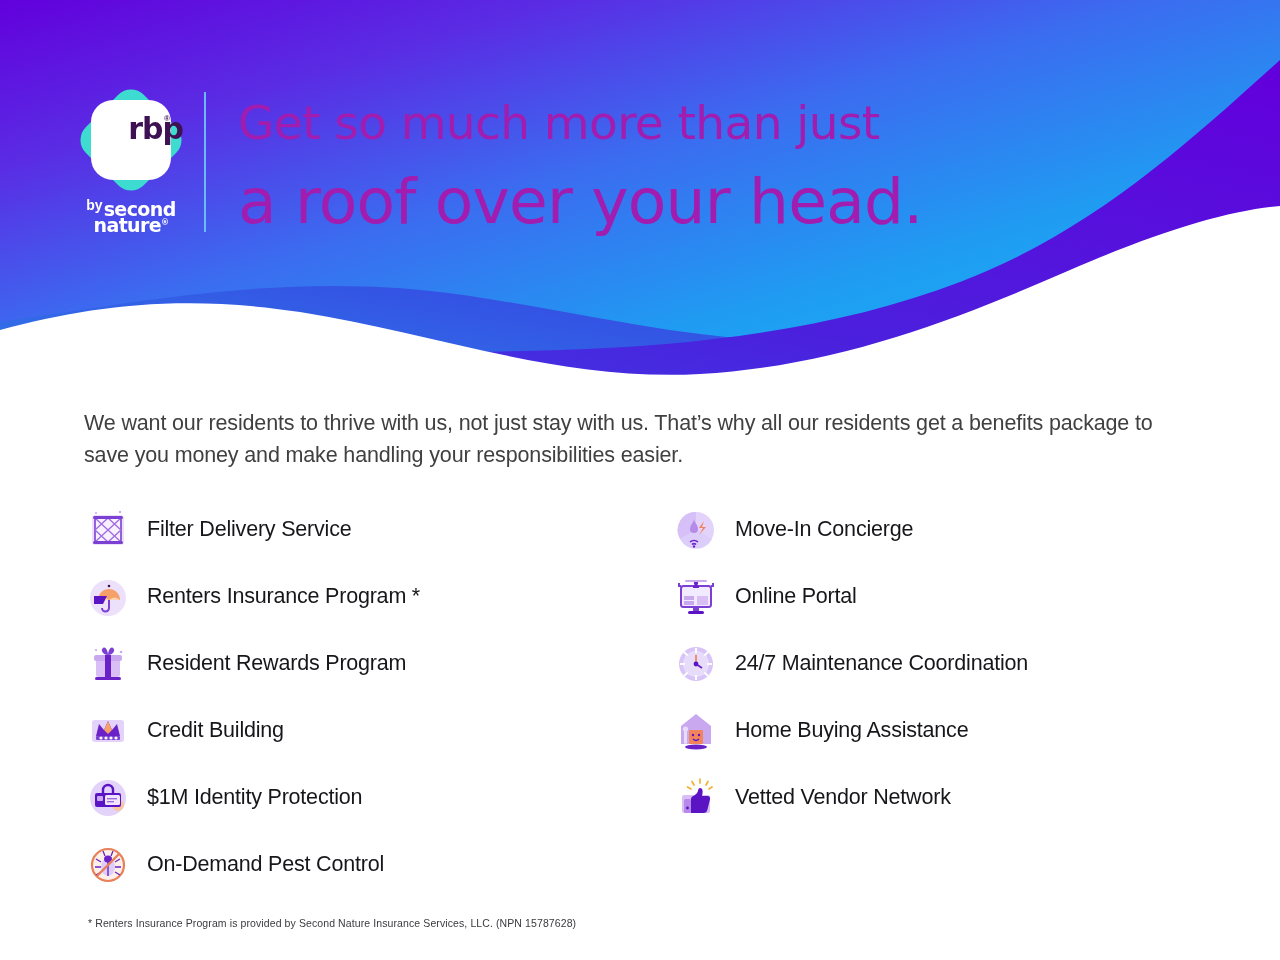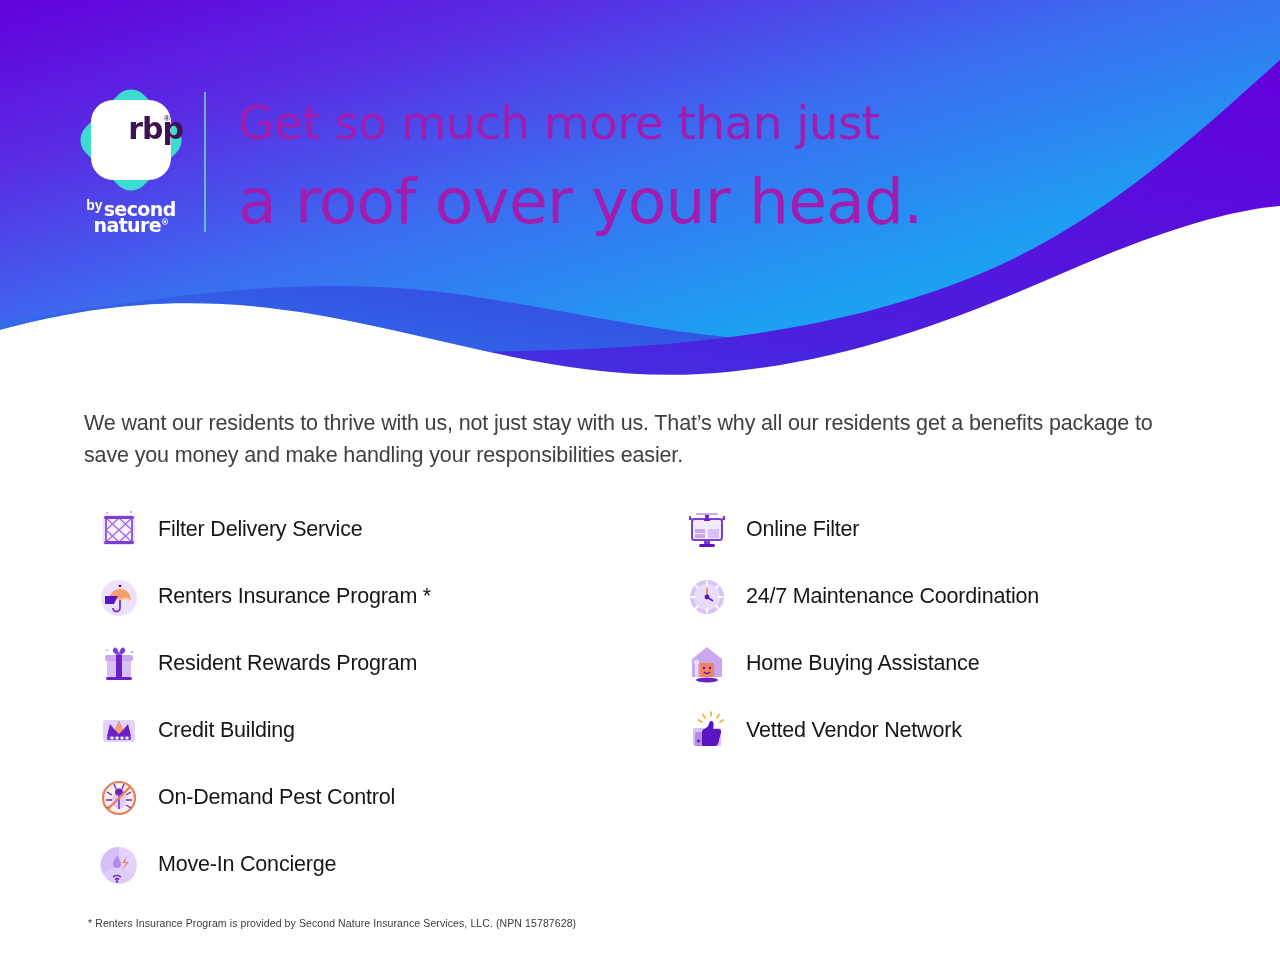--- a/index.html
+++ b/index.html
@@ -85,21 +85,21 @@
   }
 
   
   #intro {
     position:absolute; left:84px; top:408px; width:1080px;
     font-size:21.5px; line-height:1.48; color:#404040;
     letter-spacing:-0.15px;
   }
 
   #benefits {
-    position:absolute; left:96px; top:496px; width:1110px;
+    position:absolute; left:85px; top:496px; width:1110px;
     display:grid;
     grid-template-columns: 588px 522px;
     grid-auto-flow: column;
     grid-template-rows: repeat(6, 67px);
   }
   .benefit {
     display:flex; align-items:center; gap:16px; height:67px;
   }
   .benefit-icon {
     width:46px; height:46px; flex:0 0 46px;
@@ -245,20 +245,35 @@
           <circle cx="16" cy="30" r="1.6"></circle>
             <circle cx="21" cy="30" r="1.6"></circle>
           <circle cx="26" cy="30" r="1.6"></circle>
             <circle cx="31" cy="30" r="1.6"></circle>
         </g>
       </svg>
     </span>
     <span class="benefit-label">Credit Building</span>
   </div>
 
+  <div class="benefit">
+    <span class="benefit-icon">
+      <svg viewBox="0 0 46 46">
+        <circle cx="23" cy="23" r="18" fill="#e3d2fa"></circle>
+        <circle cx="33" cy="30" r="6" fill="#f7c6a4"></circle>
+        <rect x="10" y="18" width="26" height="14" rx="2" fill="#5b14c4"></rect>
+        <path d="M18 18 v-3 a5 5 0 0 1 10 0 v3" stroke="#5b14c4" stroke-width="2.4" fill="none"></path>
+        <rect x="20" y="20" width="15" height="10" rx="1.5" fill="#f0e4ff"></rect>
+        <rect x="22" y="23" width="10" height="1.4" fill="#a06be0"></rect>
+        <rect x="22" y="26" width="7" height="1.4" fill="#a06be0"></rect>
+        <rect x="12" y="21" width="6" height="5" rx="1" fill="#c9a8f0"></rect>
+      </svg>
+    </span>
+    <span class="benefit-label">$1M Identity Protection</span>
+  </div>
 
   <div class="benefit">
     <span class="benefit-icon">
       <svg viewBox="0 0 46 46">
         <circle cx="23" cy="23" r="17" fill="#fdf0e8"></circle>
         <circle cx="23" cy="23" r="16" fill="none" stroke="#e8805a" stroke-width="2.2"></circle>
         <ellipse cx="23" cy="25" rx="7" ry="9" fill="#ddcdfa"></ellipse>
         <ellipse cx="23" cy="17" rx="4" ry="3.5" fill="#6b21c8"></ellipse>
         <path d="M23 17 v17" stroke="#6b21c8" stroke-width="1.4"></path>
         <path d="M16 20 l-5 -3 M16 25 l-6 0 M16 30 l-5 3
@@ -293,21 +308,21 @@
         <rect x="11" y="27" width="10" height="4" fill="#c9a8f0"></rect>
         <rect x="24" y="22" width="11" height="9" fill="#d9bff6"></rect>
         <path d="M23 11 a3 3 0 0 1 3 3 h-6 a3 3 0 0 1 3 -3z" fill="#6b21c8"></path>
         <circle cx="23" cy="9" r="2.2" fill="#6b21c8"></circle>
         <rect x="12" y="6" width="22" height="2" rx="1" fill="#c9a8f0"></rect>
         <path d="M8 12 h-2 v-3 M38 12 h2 v-3" stroke="#7b3fd4" stroke-width="2" fill="none"></path>
         <rect x="20" y="33" width="6" height="4" fill="#7b3fd4"></rect>
         <rect x="15" y="37" width="16" height="3" rx="1.5" fill="#5b14c4"></rect>
       </svg>
     </span>
-    <span class="benefit-label">Online Filter</span>
+    <span class="benefit-label">Online Portal</span>
   </div>
 
   <div class="benefit">
     <span class="benefit-icon">
       <svg viewBox="0 0 46 46">
         <circle cx="23" cy="23" r="17" fill="#d9c4f7"></circle>
         <circle cx="23" cy="23" r="13" fill="#e8dcfb"></circle>
         <g stroke="#ffffff" stroke-width="2">
           <line x1="23" y1="7" x2="23" y2="12"></line>
             <line x1="23" y1="34" x2="23" y2="39"></line>

